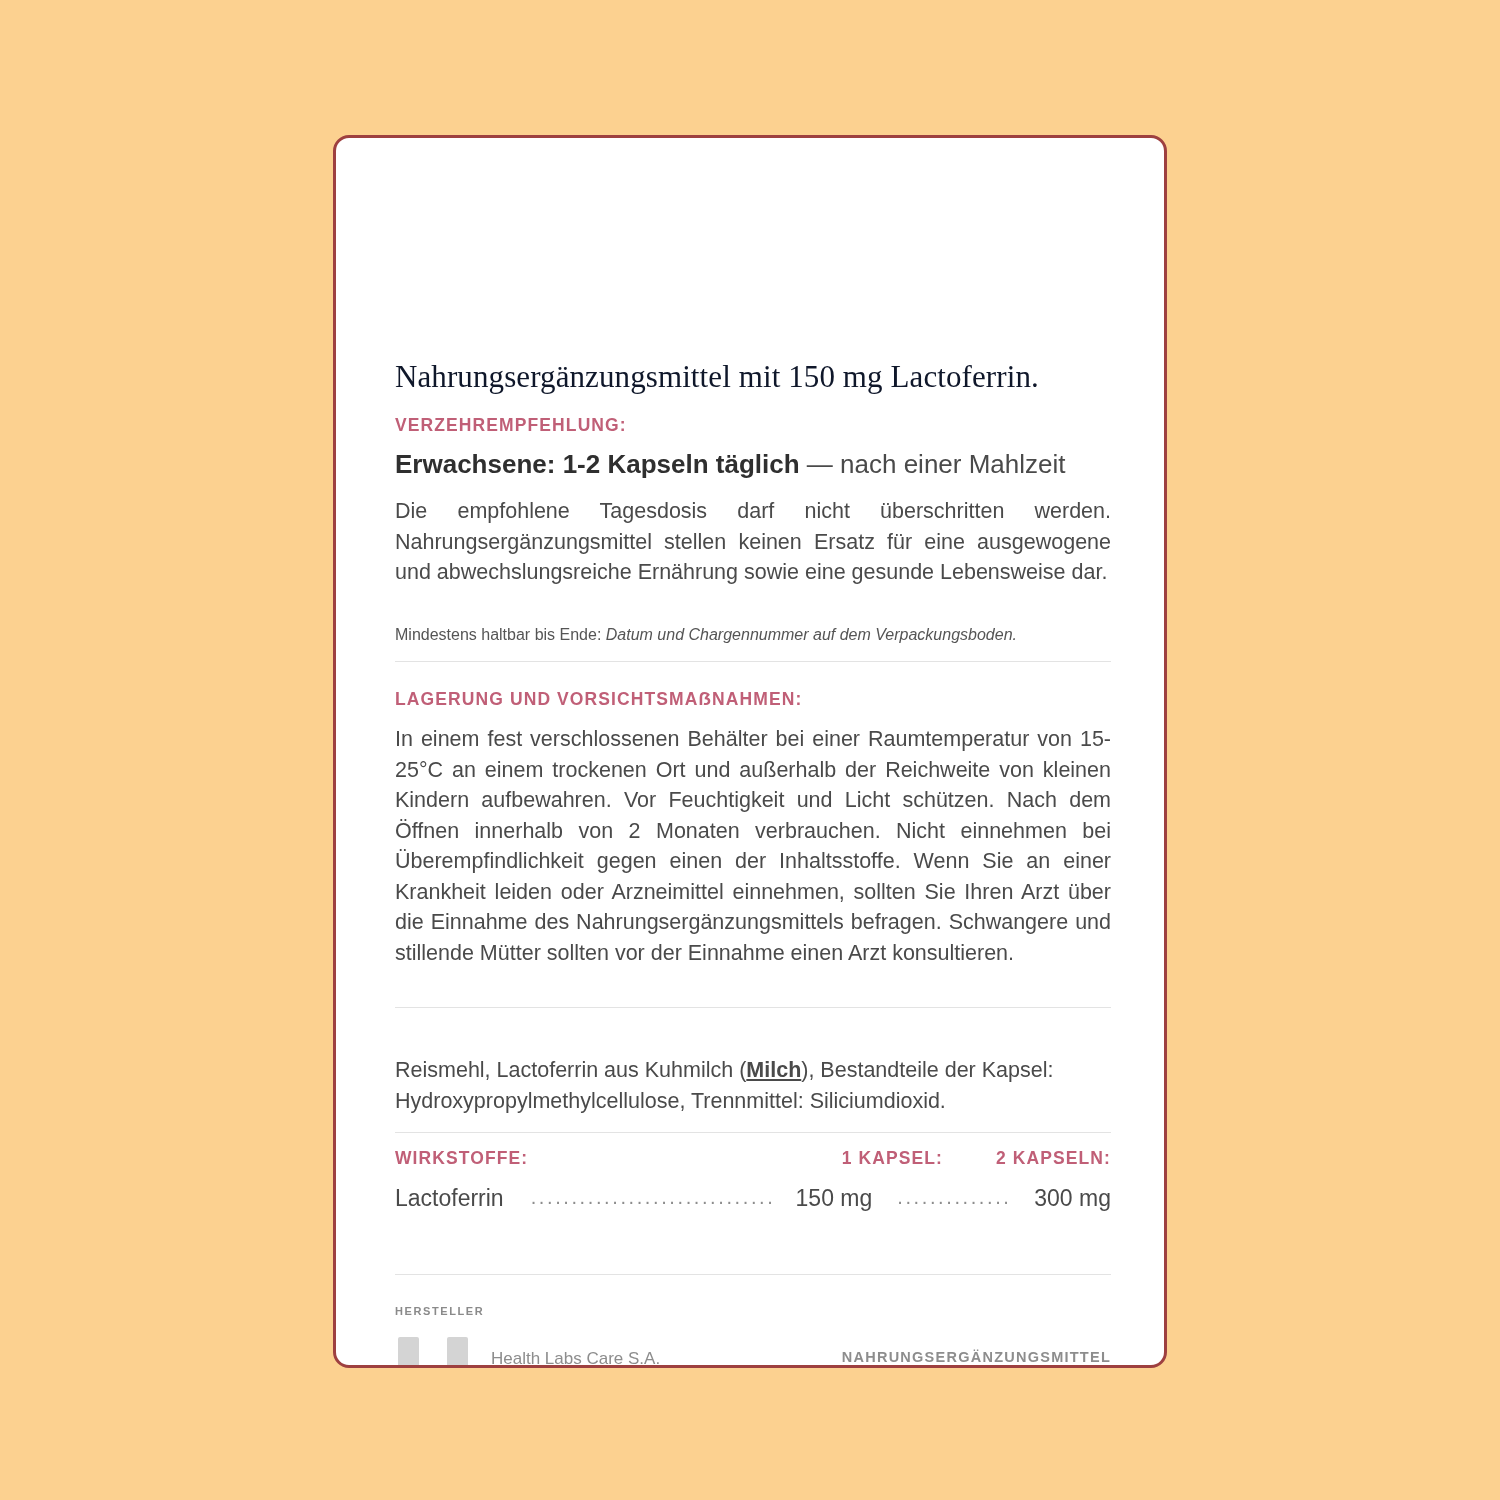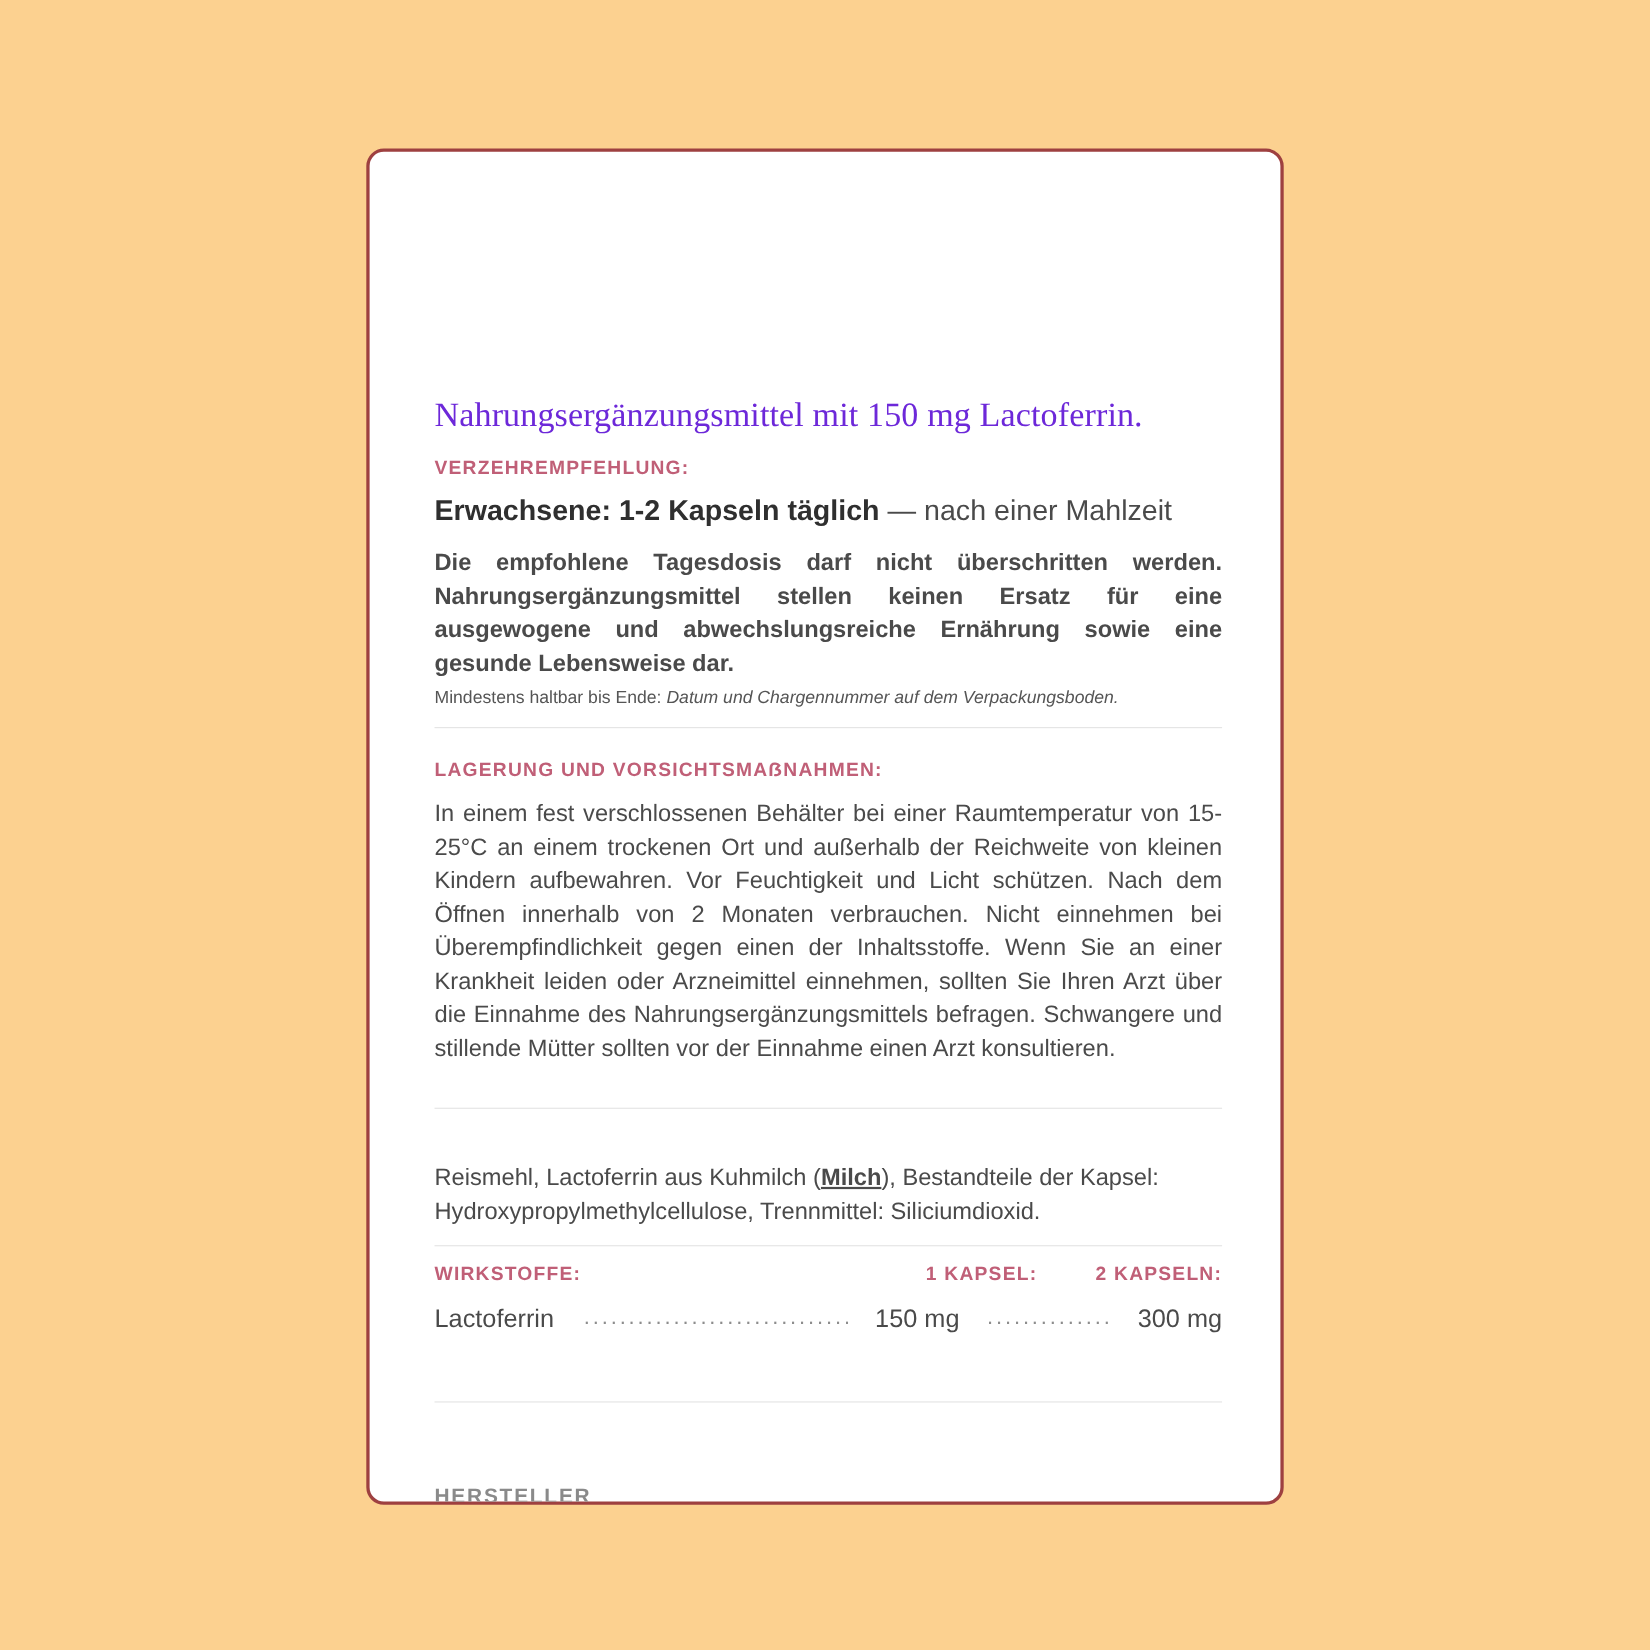--- a/index.html
+++ b/index.html
@@ -46,21 +46,21 @@
 
   
   .intro {
     position: absolute;
     left: 0;
     top: 220px;
     width: 716px;
     font-family: "Liberation Serif", serif;
     font-size: 31px;
     line-height: 1.2;
-    color: #6d28d9;
+    color: #0f172a;
     letter-spacing: 0.1px;
   }
 
   .section-heading {
     font-size: 17.5px;
     font-weight: bold;
     color: #c05f77;
     letter-spacing: 1.1px;
     text-transform: uppercase;
   }
@@ -101,21 +101,21 @@
     background: #e3e3e3;
     border: 0;
     width: 100%;
   }
 
   
   .blk { position: absolute; width: 716px; left: 0; box-sizing: border-box; }
 
   #h-verzehr   { top: 277px; }
   #dose        { top: 310px; }
-  #recommend   { top: 358px; font-weight: bold; }
+  #recommend   { top: 358px; }
   #expiry      { top: 486px; }
   #div-1       { top: 523px; }
 
   #h-lagerung  { top: 551px; }
   #storage     { top: 586px; }
   #div-2       { top: 869px; }
 
   #h-inhalt    { top: 883px; }
   #ingredients { top: 917px; }
   #div-3       { top: 994px; }
@@ -175,26 +175,25 @@
     transform: translateY(-2px);
   }
   .actives-row .val { white-space: nowrap; }
 
   
   .footer-wrap {
     position: relative;
     width: 716px;
   }
   .hersteller-label {
-    font-size: 19px;
+    font-size: 11px;
     letter-spacing: 1.6px;
     color: #8a8a8a;
     font-weight: bold;
     text-transform: uppercase;
-    margin-top: 45px;
   }
   .footer-cols {
     display: flex;
     justify-content: space-between;
     align-items: flex-start;
     margin-top: 18px;
   }
   .mfr-block {
     display: flex;
     align-items: flex-start;

